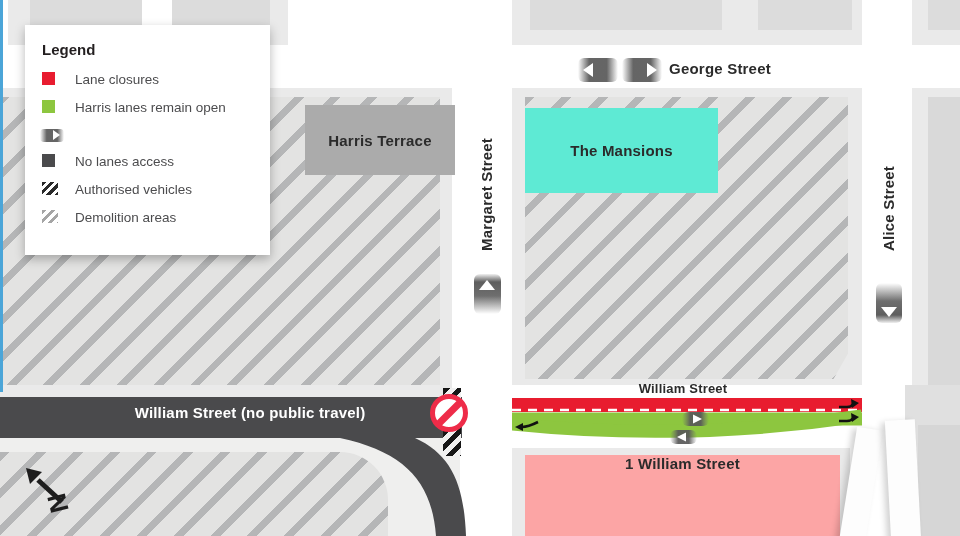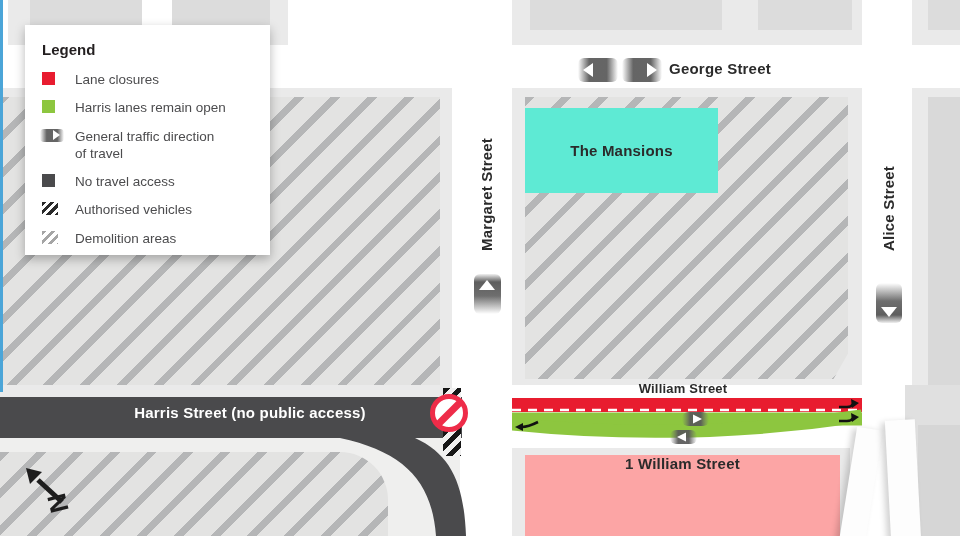--- a/index.html
+++ b/index.html
@@ -75,20 +75,23 @@
 
   <div class="abs sidewalk" style="left:512px;top:0;width:350px;height:45px;"></div>
   <div class="abs block-inner" style="left:530px;top:0;width:192px;height:30px;"></div>
   <div class="abs block-inner" style="left:758px;top:0;width:94px;height:30px;"></div>
 
   <div class="abs sidewalk" style="left:912px;top:0;width:48px;height:45px;"></div>
   <div class="abs block-inner" style="left:928px;top:0;width:32px;height:30px;"></div>
 
   <div class="abs sidewalk" style="left:0;top:88px;width:452px;height:309px;"></div>
   <div class="abs hatch" style="left:0;top:97px;width:440px;height:288px;"></div>
+  <div class="abs" style="left:305px;top:105px;width:150px;height:70px;background:#ababab;display:flex;align-items:center;justify-content:center;">
+    <span class="maplabel" style="font-size:15px;">Harris Terrace</span>
+  </div>
 
   <div class="abs sidewalk" style="left:512px;top:88px;width:350px;height:297px;"></div>
   <div class="abs hatch" style="left:525px;top:97px;width:323px;height:282px;clip-path:polygon(0 0,100% 0,100% 91%,95.5% 100%,0 100%);"></div>
   <div class="abs" style="left:525px;top:108px;width:193px;height:85px;background:#5eead4;display:flex;align-items:center;justify-content:center;">
     <span class="maplabel" style="font-size:15px;">The Mansions</span>
   </div>
 
   <div class="abs sidewalk" style="left:912px;top:88px;width:48px;height:297px;"></div>
   <div class="abs" style="left:928px;top:97px;width:32px;height:288px;background:#d9d9d9;"></div>
   <div class="abs" style="left:905px;top:385px;width:55px;height:151px;background:#e0e0e0;"></div>
@@ -163,21 +166,21 @@
     <g transform="translate(2,42)">
       <path d="M24,1 Q14,6 8,6" stroke="#111" stroke-width="2.6" fill="none"></path>
       <polygon points="9,2 1,6 9,10" fill="#111"></polygon>
     </g>
   </svg>
 
   <svg class="abs" style="left:0;top:397px;z-index:35;" width="472" height="139" viewBox="0 0 472 139">
     <rect x="0" y="0" width="462" height="41" fill="#4a4a4c"></rect>
     <path d="M340,41 C405,55 432,85 436,139 L466,139 C464,88 452,58 415,41 Z" fill="#4a4a4c"></path>
   </svg>
-  <div class="abs" style="left:60px;top:404px;width:380px;z-index:36;color:#fff;font-weight:700;font-size:15px;letter-spacing:.2px;text-align:center;">Harris Street (no public access)</div>
+  <div class="abs" style="left:60px;top:404px;width:380px;z-index:36;color:#fff;font-weight:700;font-size:15px;letter-spacing:.2px;text-align:center;">William Street (no public travel)</div>
   <div class="abs hatch-dark" style="left:443px;top:388px;width:18px;height:68px;z-index:41;"></div>
   <div class="abs" id="no-entry">
       <div class="bar"></div>
     </div>
 
   <svg class="abs" style="left:10px;top:458px;z-index:36;" width="90" height="80" viewBox="0 0 90 80">
     <line x1="52" y1="44" x2="28" y2="22" stroke="#1d1d1d" stroke-width="5"></line>
     <polygon points="16,10 20,26 32,14" fill="#1d1d1d"></polygon>
   </svg>
   <div class="abs maplabel" style="left:48px;top:488px;font-size:26px;transform:rotate(76deg);z-index:36;color:#1d1d1d;">N</div>
@@ -198,28 +201,27 @@
         </span>
       <span class="lg-label">Harris lanes remain open</span>
     </div>
 
     <div class="lg-row">
       <span class="lg-ico" style="height:14px;">
         <span class="blob blob-h" style="left:-2px;top:1px;width:24px;height:13px;border-radius:4px;">
           <span class="tri tri-right-sm" style="right:4px;top:1.5px;"></span>
         </span>
       </span>
-      <span class="lg-label" style="width:150px;">General traffic direction of travel</span>
     </div>
 
     <div class="lg-row">
       <span class="lg-ico">
           <span class="sw" style="background:#4a4a4c;"></span>
         </span>
-      <span class="lg-label">No travel access</span>
+      <span class="lg-label">No lanes access</span>
     </div>
 
     <div class="lg-row">
       <span class="lg-ico">
           <span class="sw-authorised"></span>
         </span>
       <span class="lg-label">Authorised vehicles</span>
     </div>
 
     <div class="lg-row">

